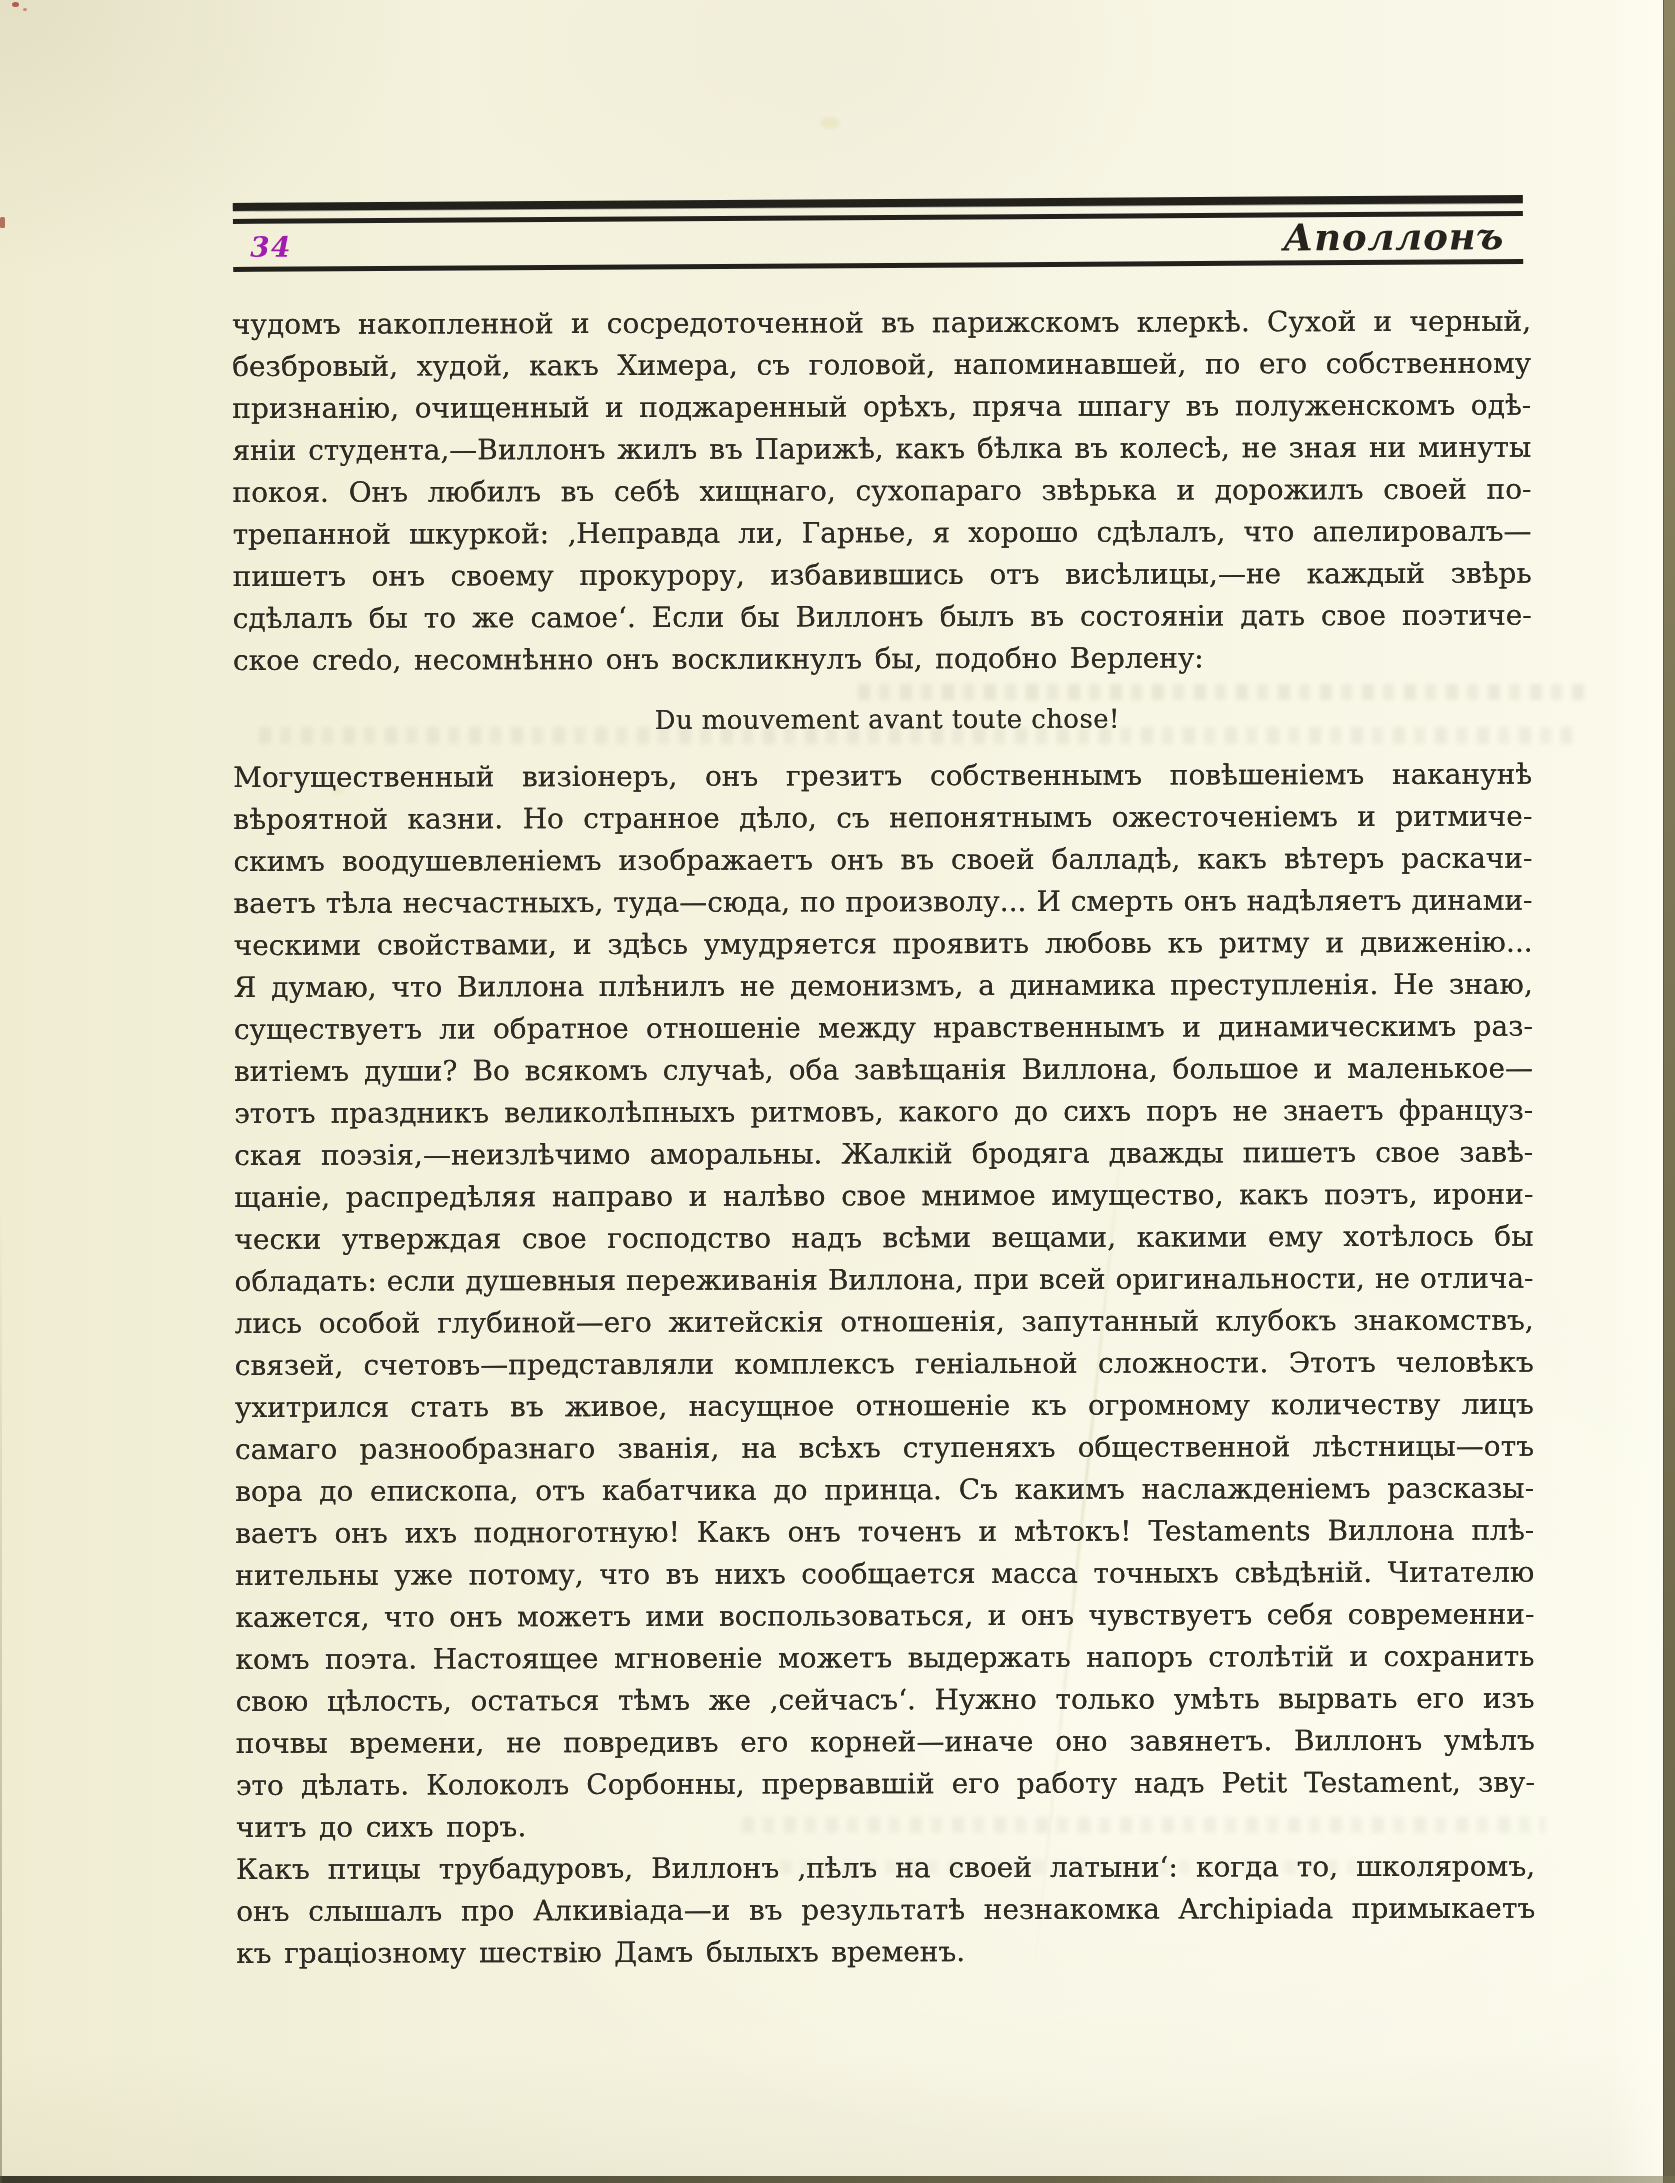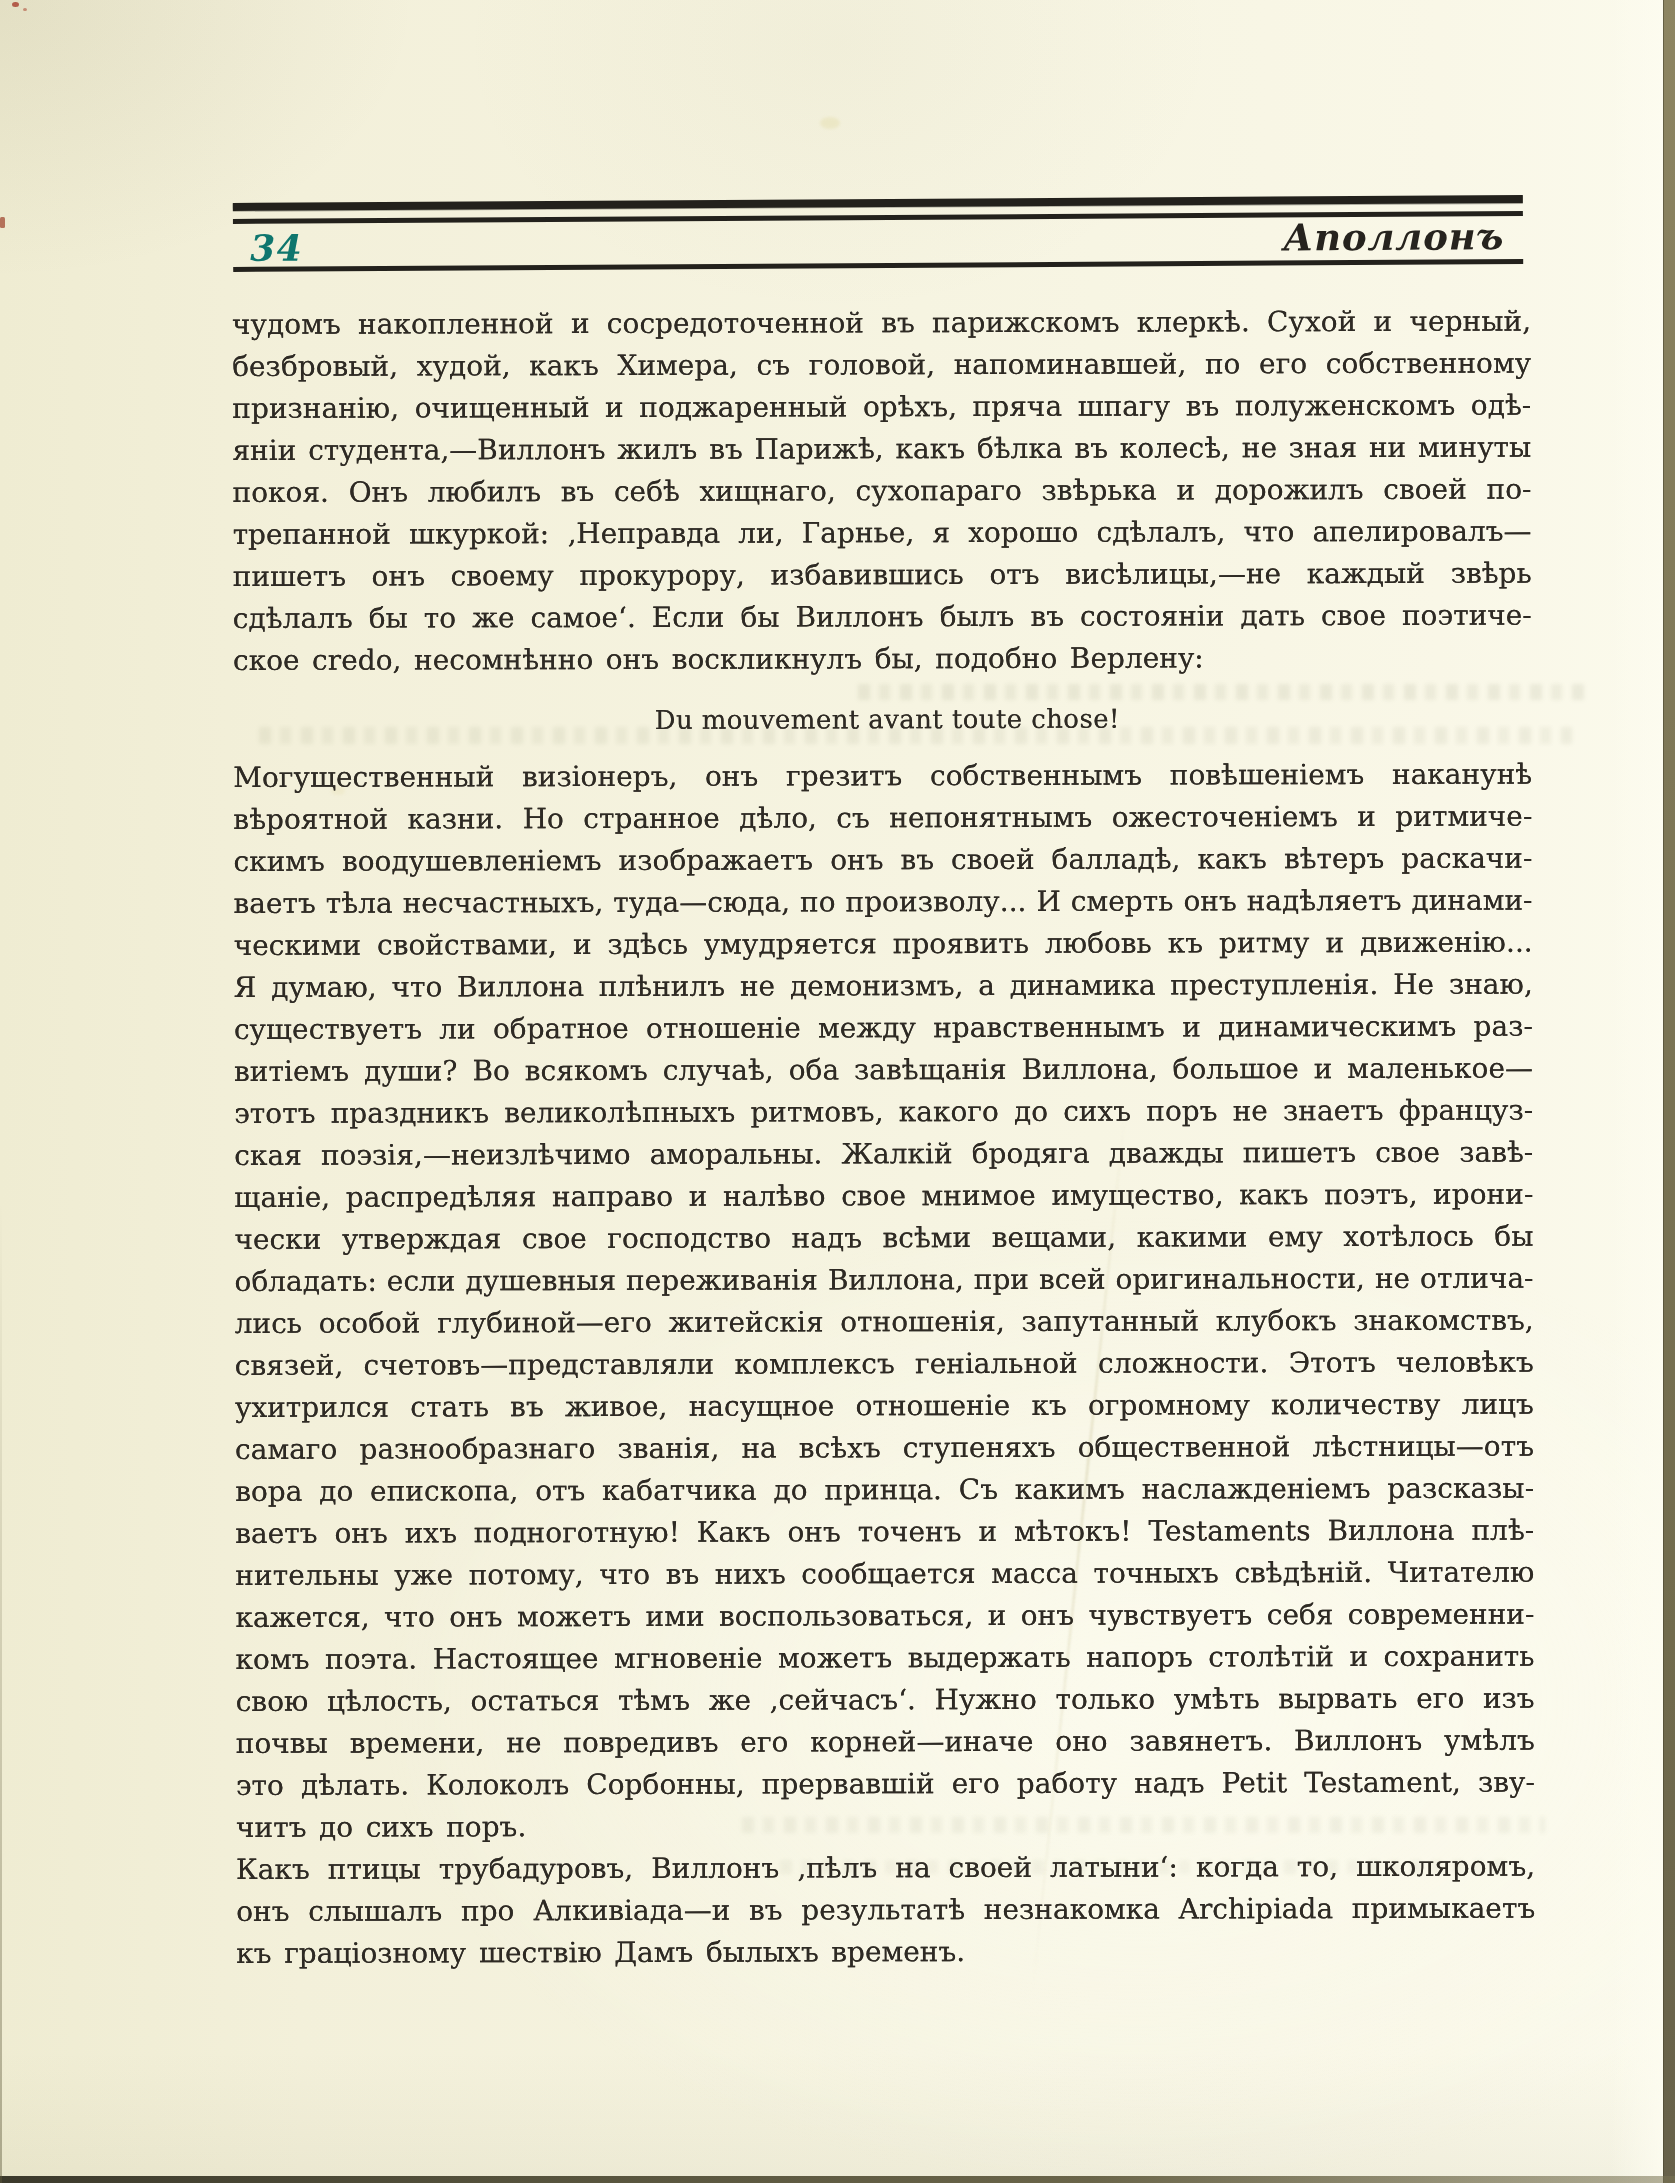--- a/index.html
+++ b/index.html
@@ -33,22 +33,22 @@
   .speck.s3{left:0;top:217px;width:4.6px;height:10.8px;border-radius:1.5px;background:#a24a33;opacity:.75;}
   .speck.s4{left:820px;top:117px;width:20px;height:12.4px;background:#e8e2b8;opacity:.6;filter:blur(1.5px);}
   .speck.s5{left:331px;top:786px;width:14px;height:9.3px;background:#ece6c2;opacity:.55;filter:blur(1.5px);}
 
   
   .masthead{position:absolute;left:0;top:0;width:100%;transform:rotate(-0.35deg);transform-origin:881px 232px;}
   .rule{position:absolute;left:233px;width:1290px;background:#23211c;}
   .rule.r1{top:199px;height:7.7px;box-shadow:0 0.8px 0 rgba(35,33,28,.35);}
   .rule.r2{top:215px;height:5.4px;}
   .rule.r3{top:263px;height:5.4px;}
-  .pageno{position:absolute;left:250px;top:226px;font-size:36px;line-height:36px;
-    font-style:italic;font-weight:bold;color:#0f766e;letter-spacing:1.5px;}
+  .pageno{position:absolute;left:250px;top:226px;font-size:28px;line-height:36px;
+    font-style:italic;font-weight:bold;color:#a21caf;letter-spacing:1.5px;}
   .journal{position:absolute;left:233px;top:222px;width:1271px;text-align:right;
     font-size:37px;line-height:37px;font-style:italic;font-weight:bold;color:#26231e;letter-spacing:0.8px;}
 
   
   .page-body{position:absolute;left:232px;top:304px;width:1299px;color:#2e2a24;
     font-size:28px;transform:rotate(-0.15deg);transform-origin:0 0;
     text-shadow:0 0 0.5px rgba(42,38,32,.85);}
   .line{height:42px;line-height:42px;text-align:justify;text-align-last:justify;white-space:nowrap;}
   .line.short{text-align:left;text-align-last:left;word-spacing:.13em;}
   .quote{height:39px;line-height:39px;margin:20px 0 16px 0;text-align:center;

